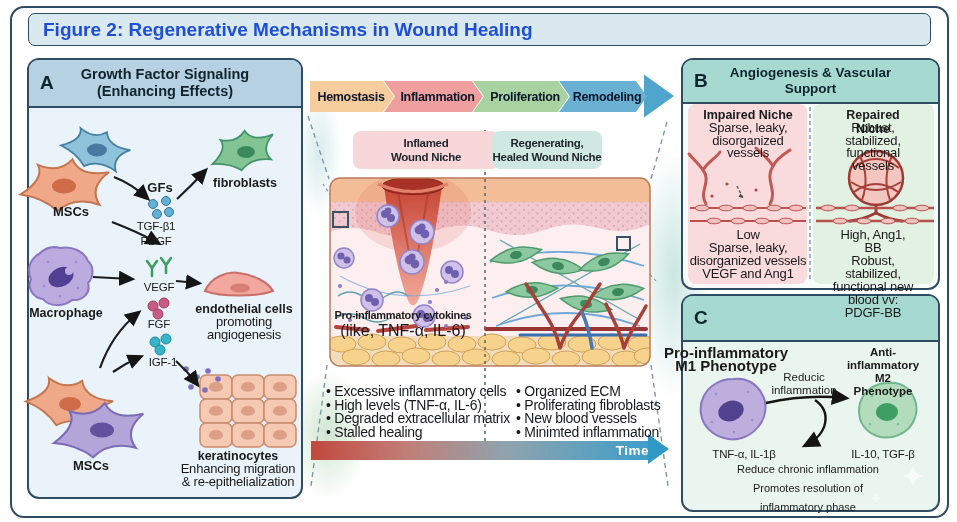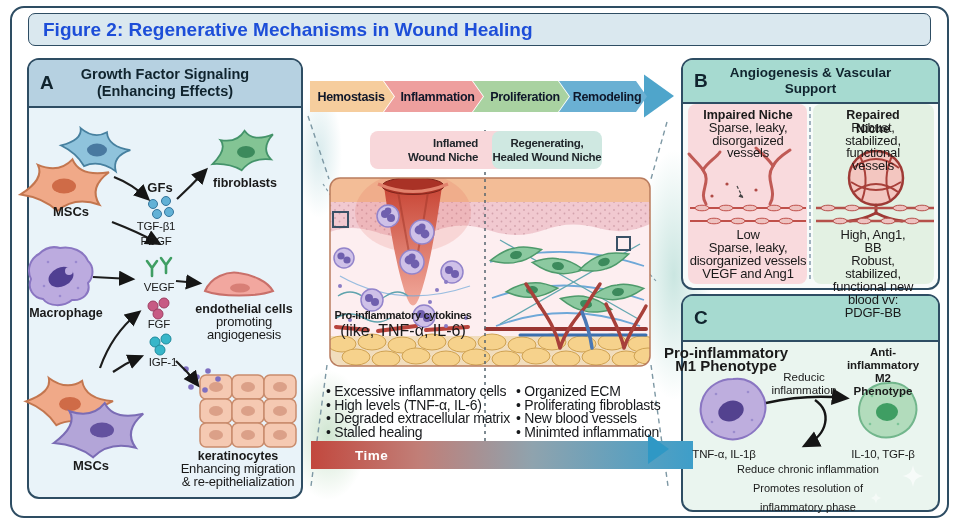--- a/index.html
+++ b/index.html
@@ -35,26 +35,26 @@
   .chev{height:31px;display:flex;align-items:center;justify-content:center;font-weight:bold;font-size:12.5px;letter-spacing:-0.3px;color:#0f172a;
         clip-path:polygon(0 0, calc(100% - 11px) 0, 100% 50%, calc(100% - 11px) 100%, 0 100%, 11px 50%);padding-left:8px;box-sizing:border-box;}
   .chev0{width:86px;background:#f6cd9d;clip-path:polygon(2px 0, calc(100% - 11px) 0, 100% 50%, calc(100% - 11px) 100%, 2px 100%);padding-left:0;}
   .chev1{width:99px;background:#ee9f9e;margin-left:-10px;}
   .chev2{width:96px;background:#a9d2a1;margin-left:-10px;}
   .chev3{width:88px;background:#6ab0d3;margin-left:-10px;}
   .bigarrow{position:absolute;left:644px;top:72px;width:30px;height:48px;background:#4fa5cb;
             clip-path:polygon(0 5%,100% 50%,0 95%);z-index:2;}
   .nichebox{position:absolute;top:131px;height:38px;border-radius:8px;display:flex;align-items:center;justify-content:center;
             text-align:center;font-weight:bold;font-size:11.5px;line-height:1.22;letter-spacing:-0.3px;color:#20262b;white-space:pre-line;z-index:4;}
-  .inflamedBox{left:370px;width:146px;background:#f8d7da;text-align:right;}
+  .inflamedBox{left:353px;width:146px;background:#f8d7da;}
   .healedBox{left:492px;width:110px;background:#cfe8e1;}
   .bullet{position:absolute;font-size:14px;letter-spacing:-0.25px;color:#17191c;z-index:4;white-space:nowrap;}
-  .timebar{position:absolute;left:311px;top:441px;width:338px;height:28px;z-index:3;
+  .timebar{position:absolute;left:311px;top:441px;width:338px;height:19px;z-index:3;
            background:linear-gradient(90deg,#c2483e 0%,#c17e77 28%,#8fa3ae 58%,#3e9ec9 100%);
-           display:flex;align-items:center;justify-content:flex-start;padding-left:44px;}
+           display:flex;align-items:center;justify-content:flex-end;}
   .timehead{position:absolute;left:648px;top:434px;width:0;height:0;z-index:3;
             border-top:15px solid transparent;border-bottom:15px solid transparent;border-left:21px solid #2f98c5;}
   .timelabel{color:#fff;font-size:13.5px;font-weight:bold;letter-spacing:.5px;}
   svg.art{position:absolute;left:0;top:0;z-index:3;pointer-events:none;}
 </style>
 </head>
 <body>
 
 <div class="canvas">
   <div class="frame"></div>
@@ -518,18 +518,18 @@
 Robust, stabilized,
 functional new
 blood vv: PDGF-BB</div>
 
   <div class="t bold" style="left:726px;top:346px;font-size:15px;line-height:13px">Pro-inflammatory
 M1 Phenotype</div>
   <div class="t bold" style="left:883px;top:346px;font-size:11.5px;line-height:13px">Anti-inflammatory
 M2 Phenotype</div>
   <div class="t" style="left:804px;top:371px;font-size:11.5px;line-height:13px">Reducic
 inflammation</div>
-  <div class="t s115" style="left:724px;top:448px">TNF-α, IL-1β</div>
+  <div class="t s115" style="left:744px;top:448px">TNF-α, IL-1β</div>
   <div class="t s115" style="left:883px;top:448px">IL-10, TGF-β</div>
   <div class="t" style="left:808px;top:460px;font-size:11px;line-height:19px">Reduce chronic inflammation
 Promotes resolution of inflammatory phase
 Supports tissue regeneration</div>
 </div>
 
 </body></html>

